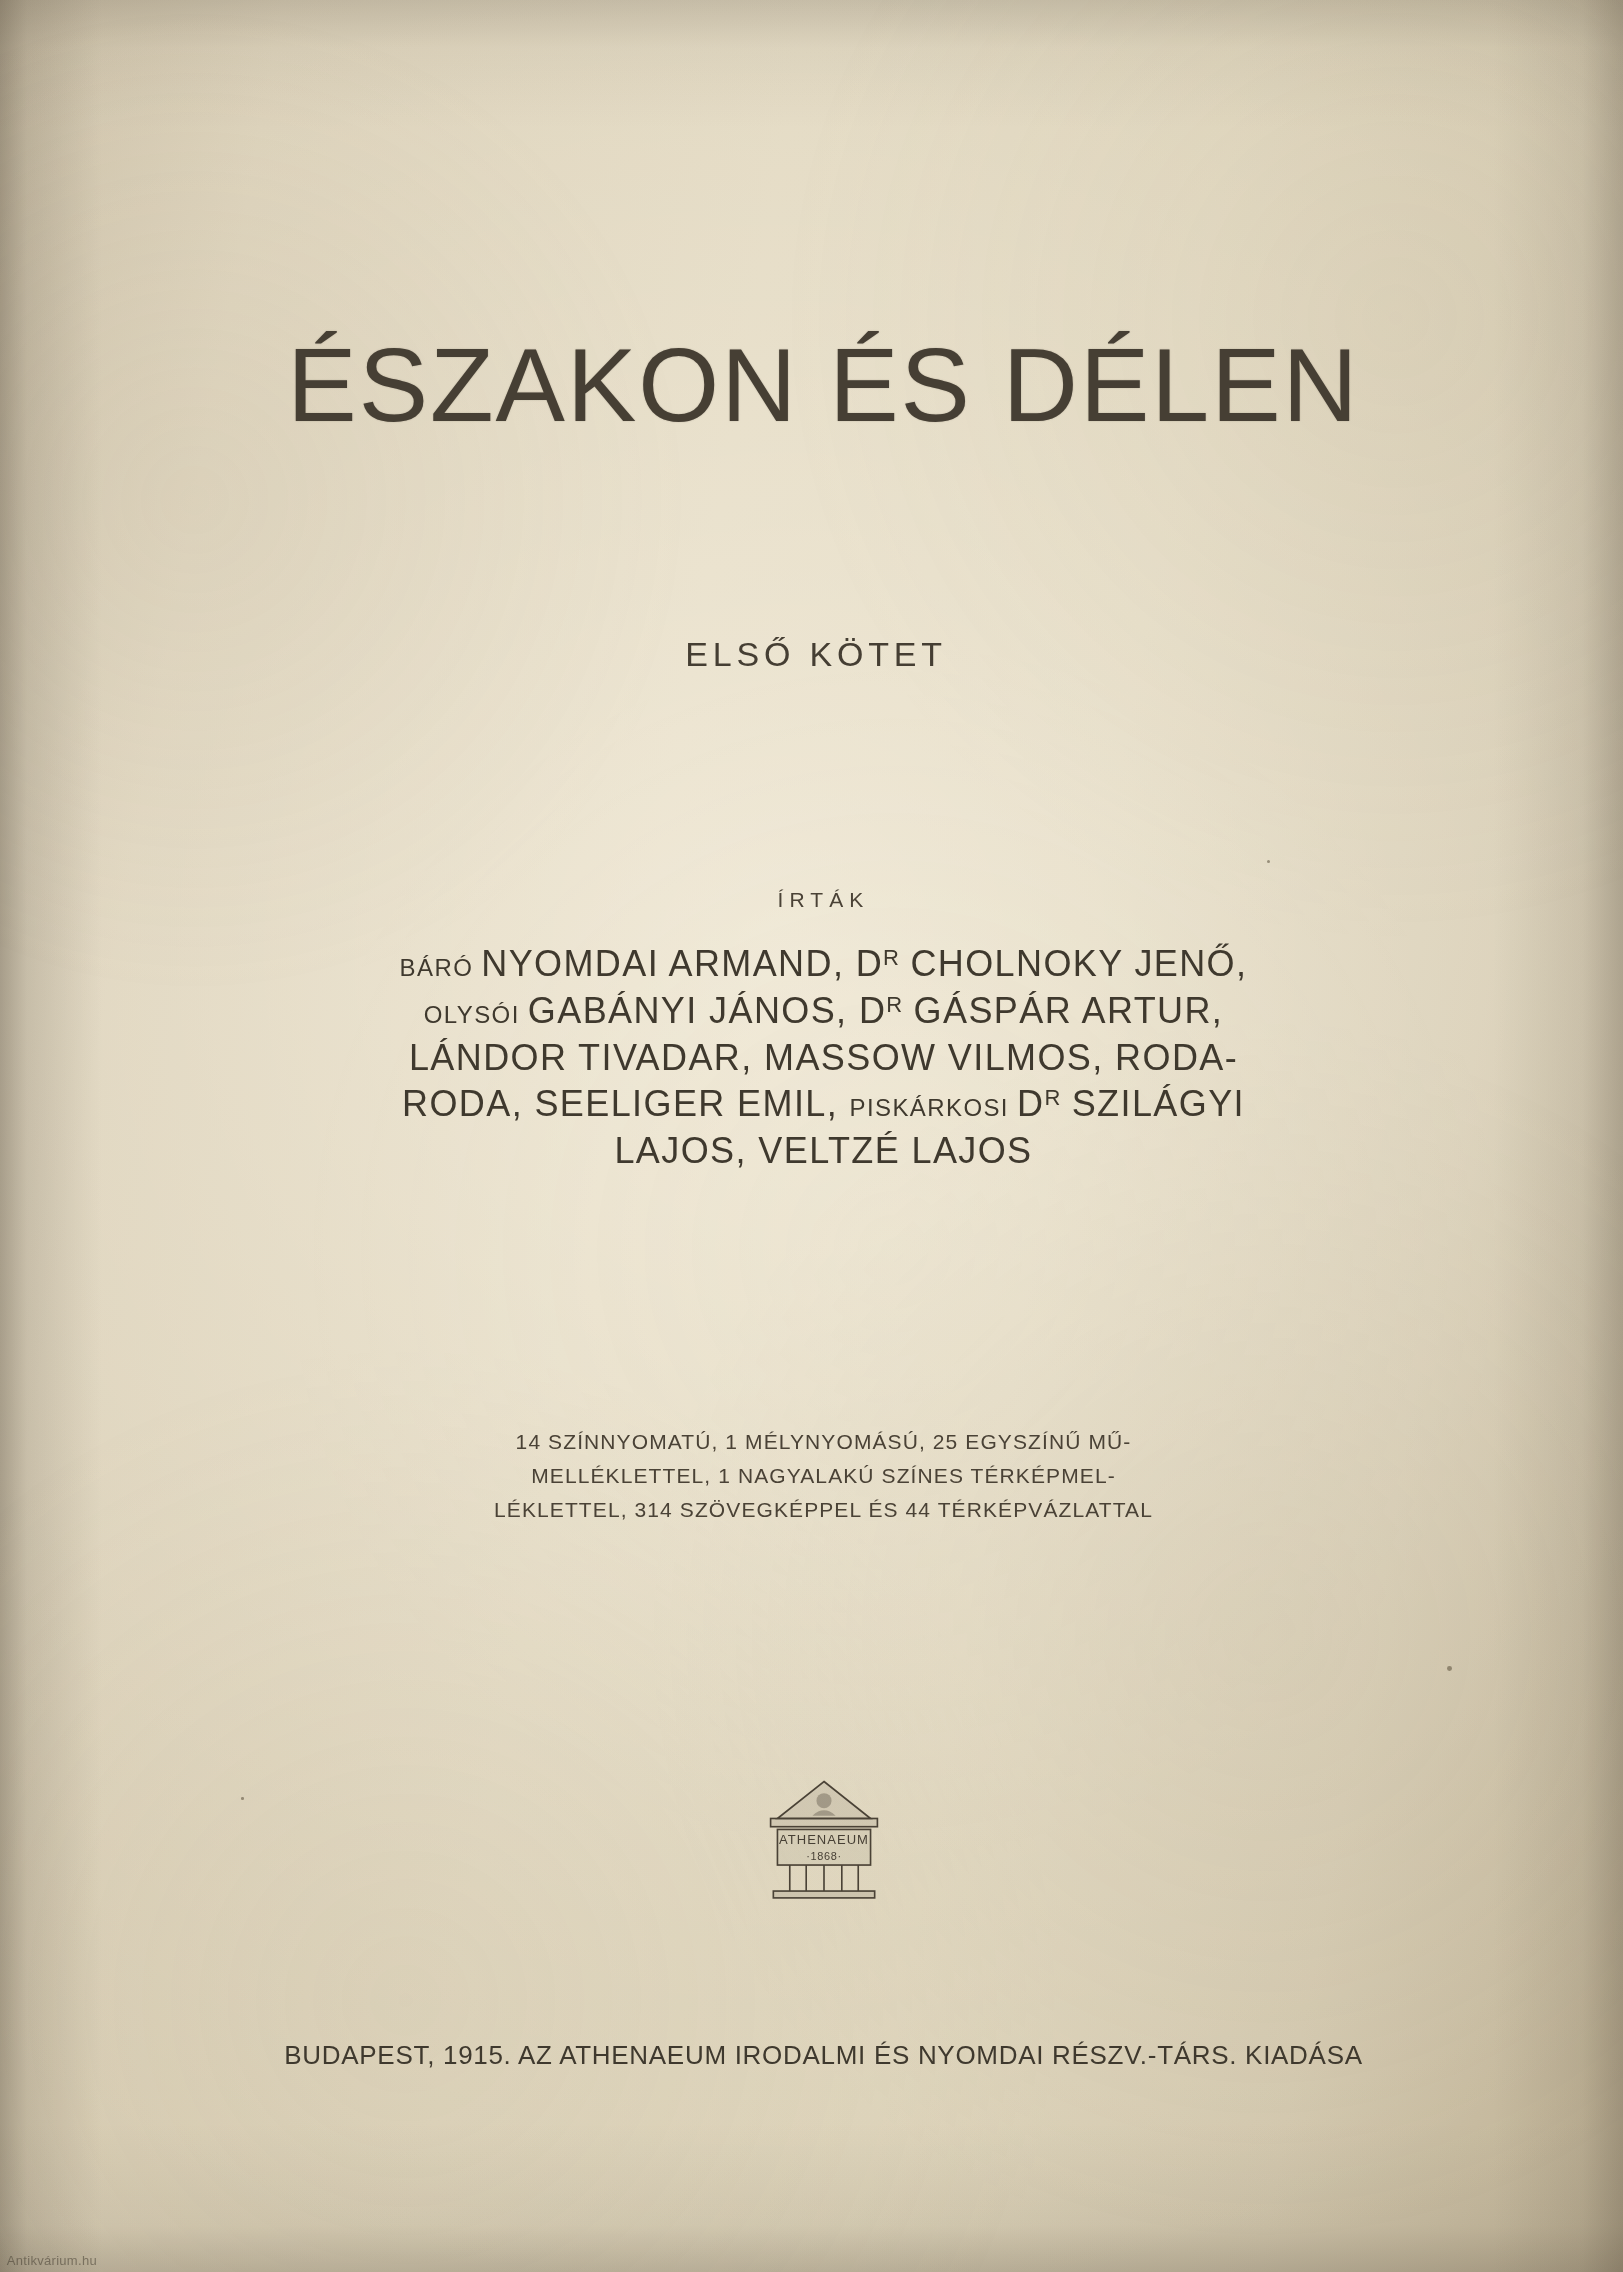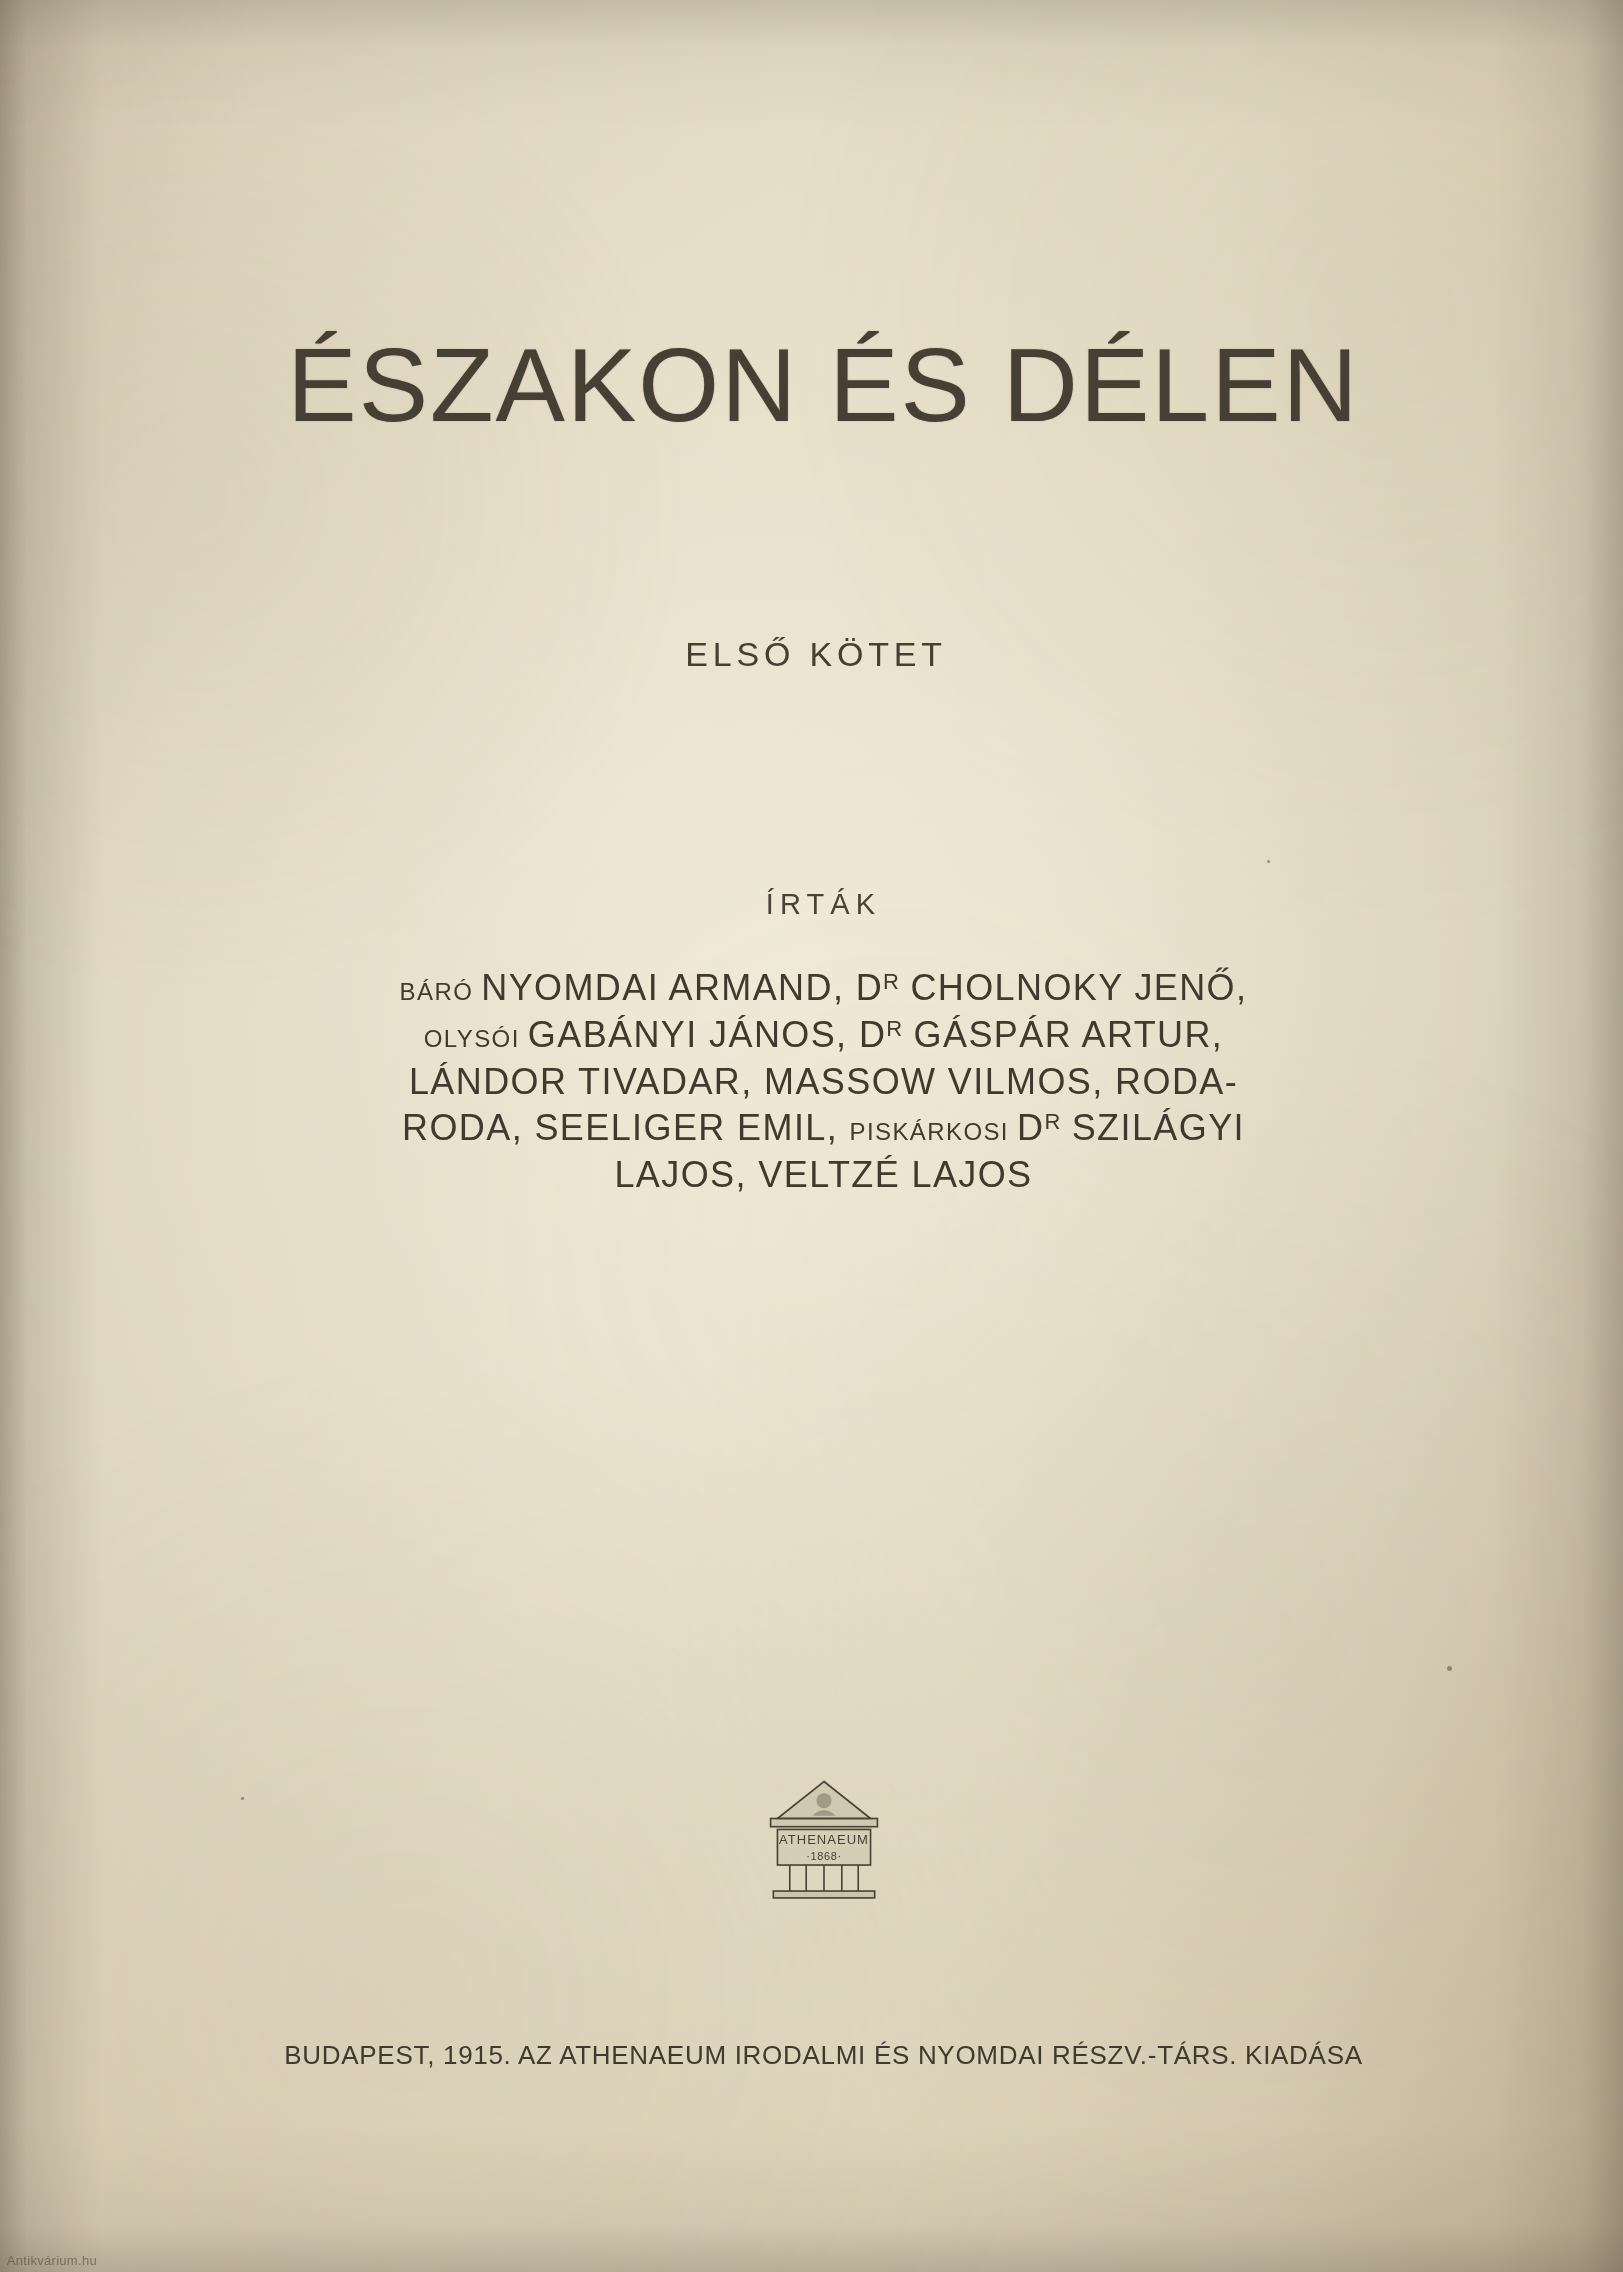--- a/index.html
+++ b/index.html
@@ -83,24 +83,24 @@
 
   .authors-block {
     position: absolute;
     left: 50%;
     transform: translateX(-50%);
     top: 888px;
     width: 1121px;
   }
 
   .wrote-label {
-    font-size: 29px;
+    font-size: 21px;
     letter-spacing: 6.1px;
     color: #4a4236;
-    margin-bottom: 44px;
+    margin-bottom: 29px;
   }
 
   .author-line {
     font-size: 36px;
     letter-spacing: 1.4px;
     line-height: 1.30;
     color: #3f392e;
     white-space: nowrap;
   }
   .small-caps {
@@ -182,20 +182,25 @@
       <div class="wrote-label">ÍRTÁK</div>
       <div class="author-lines">
           <div class="author-line"><span class="small-caps">BÁRÓ </span><span>NYOMDAI ARMAND, D</span><span class="sup">R</span><span> CHOLNOKY JENŐ,</span></div>
           <div class="author-line"><span class="small-caps">OLYSÓI </span><span>GABÁNYI JÁNOS, D</span><span class="sup">R</span><span> GÁSPÁR ARTUR,</span></div>
           <div class="author-line"><span>LÁNDOR TIVADAR, MASSOW VILMOS, RODA-</span></div>
           <div class="author-line"><span>RODA, SEELIGER EMIL, </span><span class="small-caps">PISKÁRKOSI </span><span>D</span><span class="sup">R</span><span> SZILÁGYI</span></div>
           <div class="author-line"><span>LAJOS, VELTZÉ LAJOS</span></div>
         </div>
     </div>
 
+    <div class="imprint-note">
+        <div>14 SZÍNNYOMATÚ, 1 MÉLYNYOMÁSÚ, 25 EGYSZÍNŰ MŰ-</div>
+        <div>MELLÉKLETTEL, 1 NAGYALAKÚ SZÍNES TÉRKÉPMEL-</div>
+        <div>LÉKLETTEL, 314 SZÖVEGKÉPPEL ÉS 44 TÉRKÉPVÁZLATTAL</div>
+      </div>
 
     <div class="emblem">
       <svg viewBox="0 0 260 200" width="178" height="137" aria-hidden="true">
         <g fill="none" stroke="#4a4236" stroke-width="2.4">
 
           <path d="M130 8 L198 62 L62 62 Z" fill="rgba(74,66,54,0.10)"></path>
 
           <rect x="52" y="62" width="156" height="12" fill="rgba(74,66,54,0.10)"></rect>
 
           <rect x="62" y="78" width="136" height="52" fill="rgba(74,66,54,0.06)"></rect>

